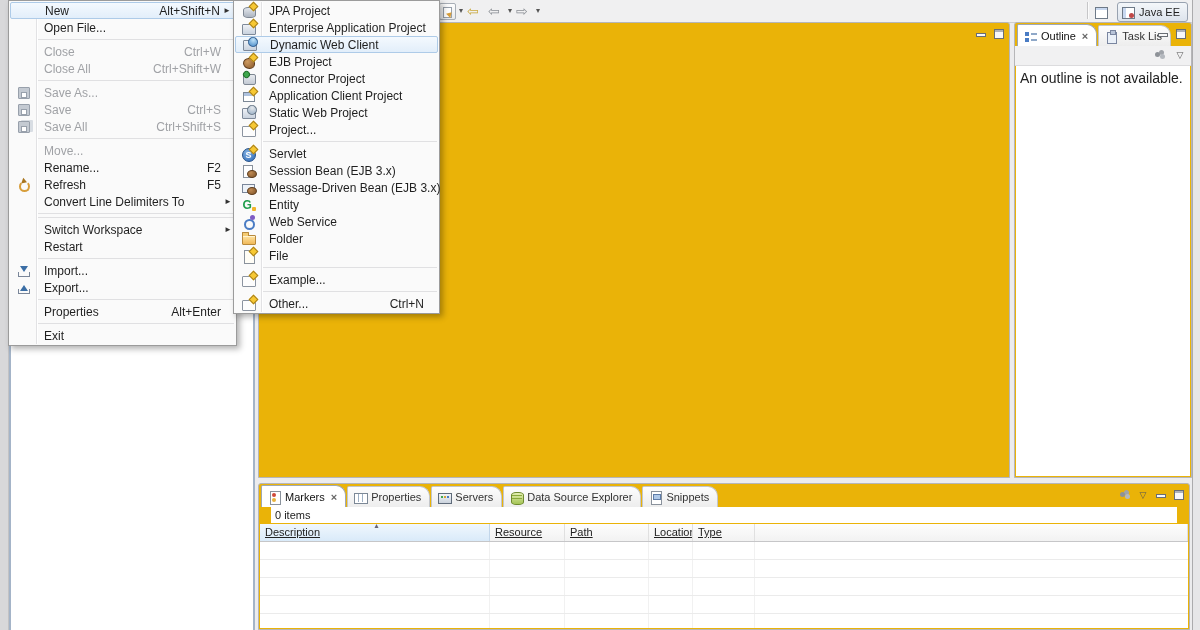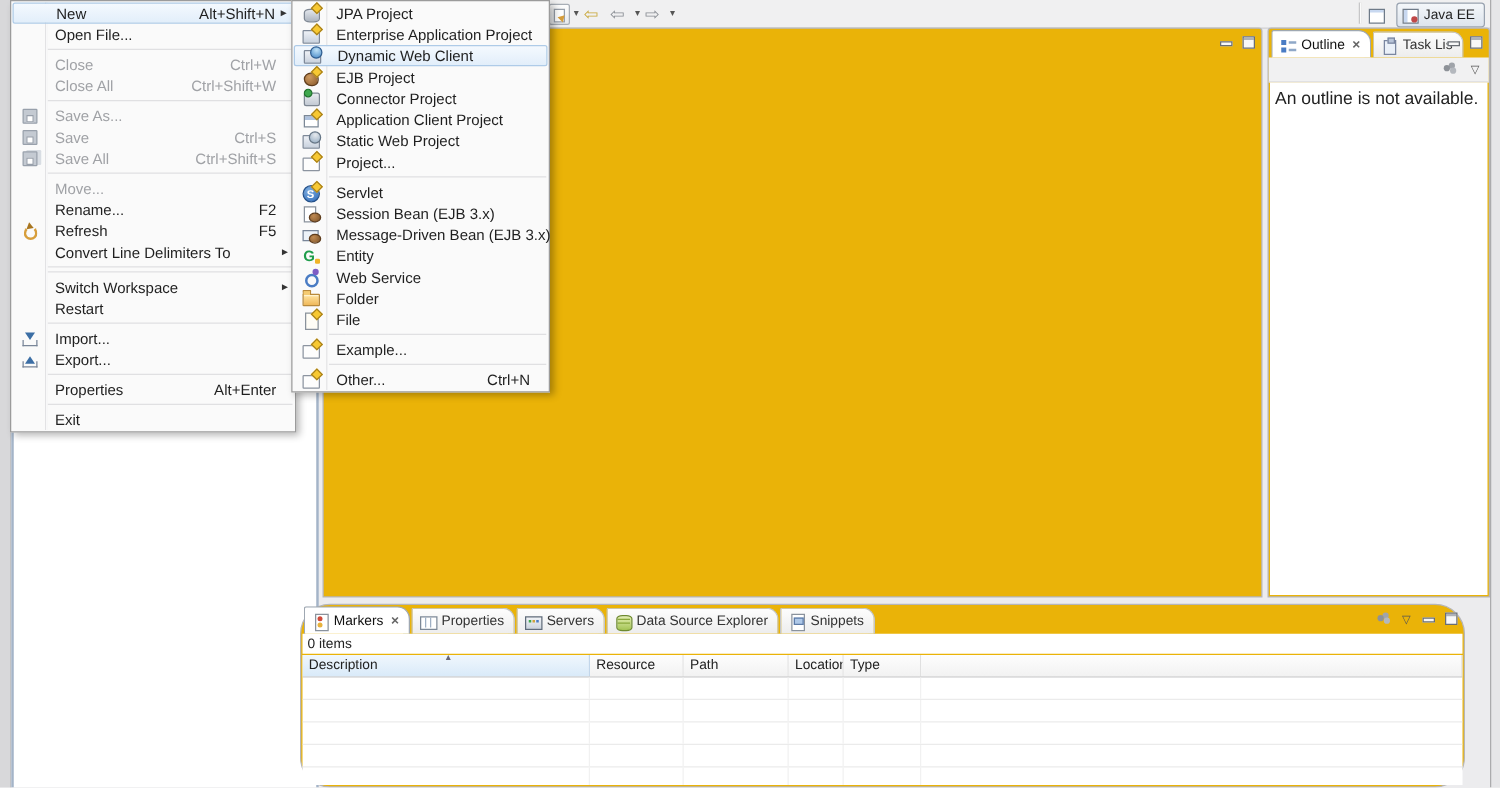--- a/index.html
+++ b/index.html
@@ -40,25 +40,25 @@
   .left-panel{position:absolute;left:9px;top:22px;width:246px;height:608px;background:#FFF;
               border-left:2px solid #A4B4C8;border-right:2px solid #A4B4C8;box-sizing:border-box;}
 
   
   .editor-area{left:258px;top:22px;width:752px;height:456px;}
   
   .outline-panel{left:1014px;top:22px;width:178px;height:456px;}
   .outline-msg{font-size:14px;color:#222;padding:4px 4px;}
 
   
-  .bottom-panel{left:240px;top:483px;width:932px;height:147px;border-radius:24px;}
+  .bottom-panel{left:258px;top:483px;width:932px;height:147px;}
   .status-line{font-size:11px;color:#222;padding:2px 0 2px 4px;background:#FFF;}
   .mtable{position:absolute;left:1px;right:1px;top:40px;bottom:1px;background:#FFF;overflow:hidden;}
   .mhead{display:flex;height:17px;border-bottom:1px solid #C6C6C8;font-size:11px;color:#222;}
-  .mhcell{box-sizing:border-box;padding:2px 0 0 5px;background:linear-gradient(#FDFDFD,#F2F2F2);border-right:1px solid #E0E0E0;position:relative;white-space:nowrap;overflow:hidden;}
+  .mhcell{box-sizing:border-box;padding:2px 0 0 5px;background:linear-gradient(#FDFDFD,#F2F2F2);border-right:1px solid #E0E0E0;position:relative;white-space:nowrap;overflow:hidden;text-decoration:underline;}
   .mhcell.sorted{background:linear-gradient(#F0F7FD,#D9EAF9);border-right:1px solid #C2D6EA;}
   .sort-arrow{position:absolute;top:-3px;left:50%;font-size:8px;color:#667;}
   .mrowline{display:flex;height:17px;border-bottom:1px solid #EBEBEB;}
   .mcell{box-sizing:border-box;border-right:1px solid #F1F1F1;height:100%;}
 
   
   .menu{position:absolute;background:#FAFAFA;border:1px solid #9B9B9B;box-shadow:3px 3px 6px rgba(0,0,0,0.3);z-index:50;box-sizing:border-box;padding:1px 0;}
   .file-menu{left:8px;top:0;width:229px;z-index:40;}
   .new-submenu{left:233px;top:0;width:207px;z-index:60;}
   .menu .gutline{position:absolute;top:1px;bottom:1px;width:1px;background:#E2E2E4;border-right:1px solid #FFFFFF;}
@@ -236,21 +236,21 @@
           <span class="ic14 snippets-icon"></span>
           <span>Snippets</span>
         </span>
       </div>
     <span class="panel-controls" id="bottom-controls">
         <span class="ic14 focus-icon"></span>
         <span class="ic14 view-menu-icon">▽</span>
         <span class="ic14 minimize-icon"></span>
         <span class="ic14 maximize-icon"></span>
       </span>
-    <div class="status-line" style="margin:0 1px">0 items</div>
+    <div class="status-line" style="margin:0 12px">0 items</div>
     <div class="mtable">
       <div class="mhead" id="markers-header">
           <div class="mhcell sorted" style="width: 230px;"><span>Description</span><span class="sort-arrow">▴</span></div>
           <div class="mhcell" style="width: 75px;"><span>Resource</span></div>
           <div class="mhcell" style="width: 84px;"><span>Path</span></div>
           <div class="mhcell" style="width: 44px;"><span>Location</span></div>
           <div class="mhcell" style="width: 62px;"><span>Type</span></div>
           <div class="mhcell" style="flex: 1 1 0%;"></div>
         </div>
       <div id="markers-rows">

